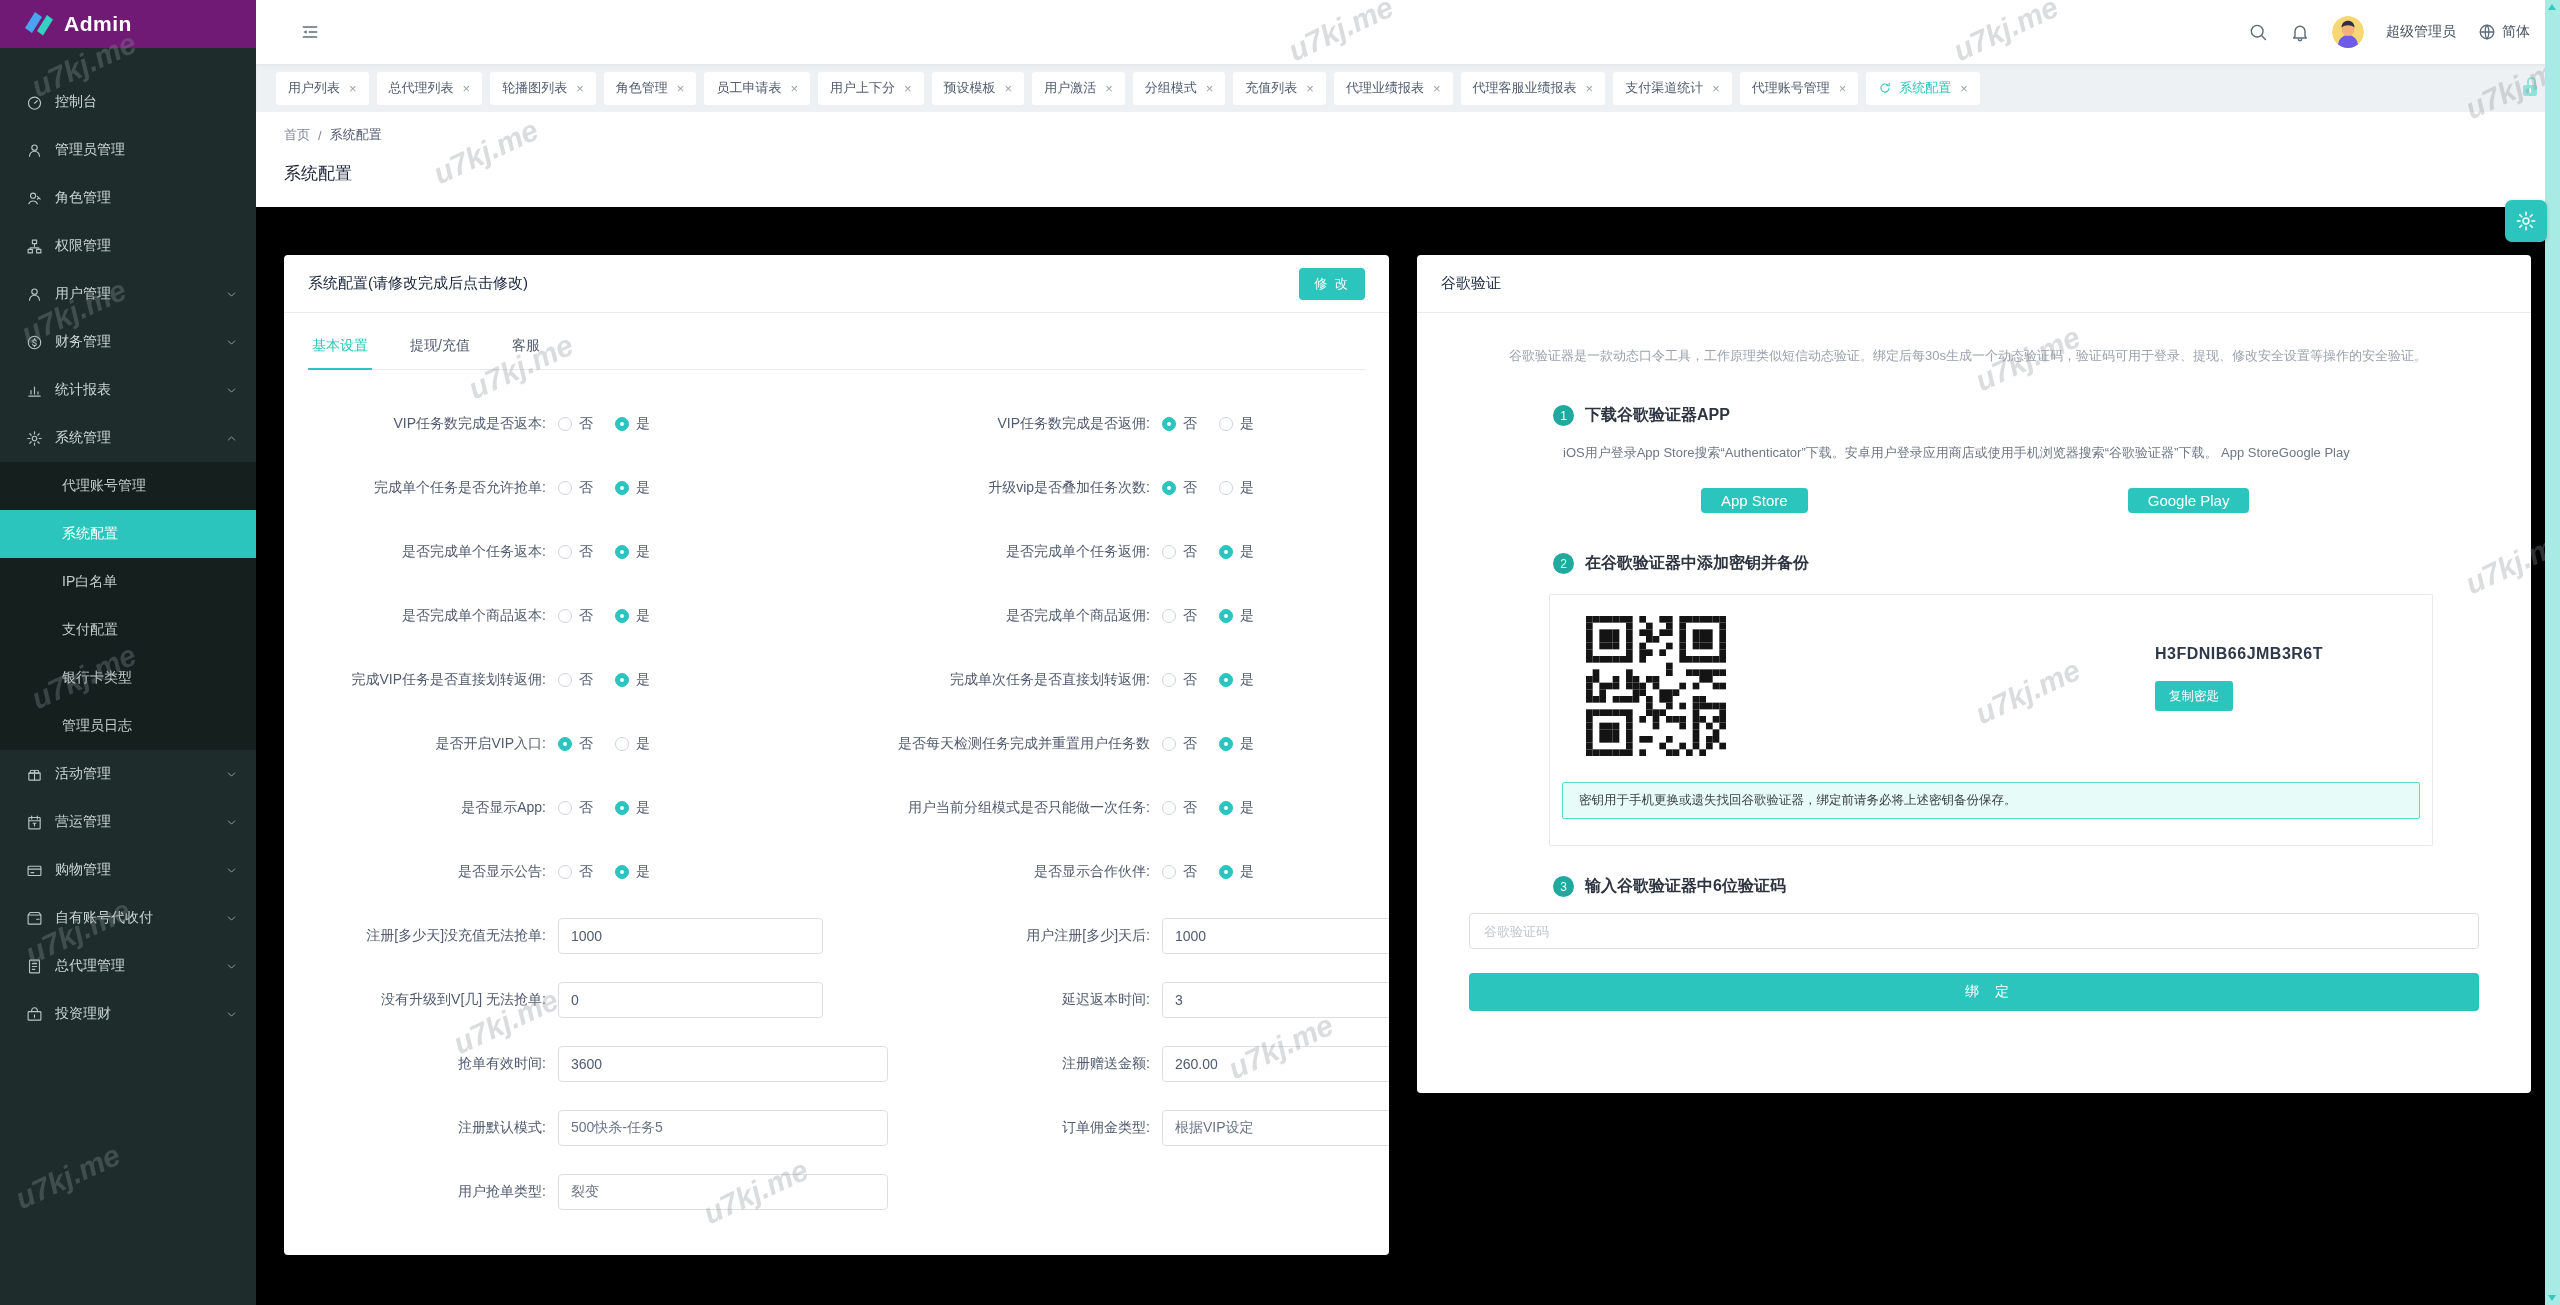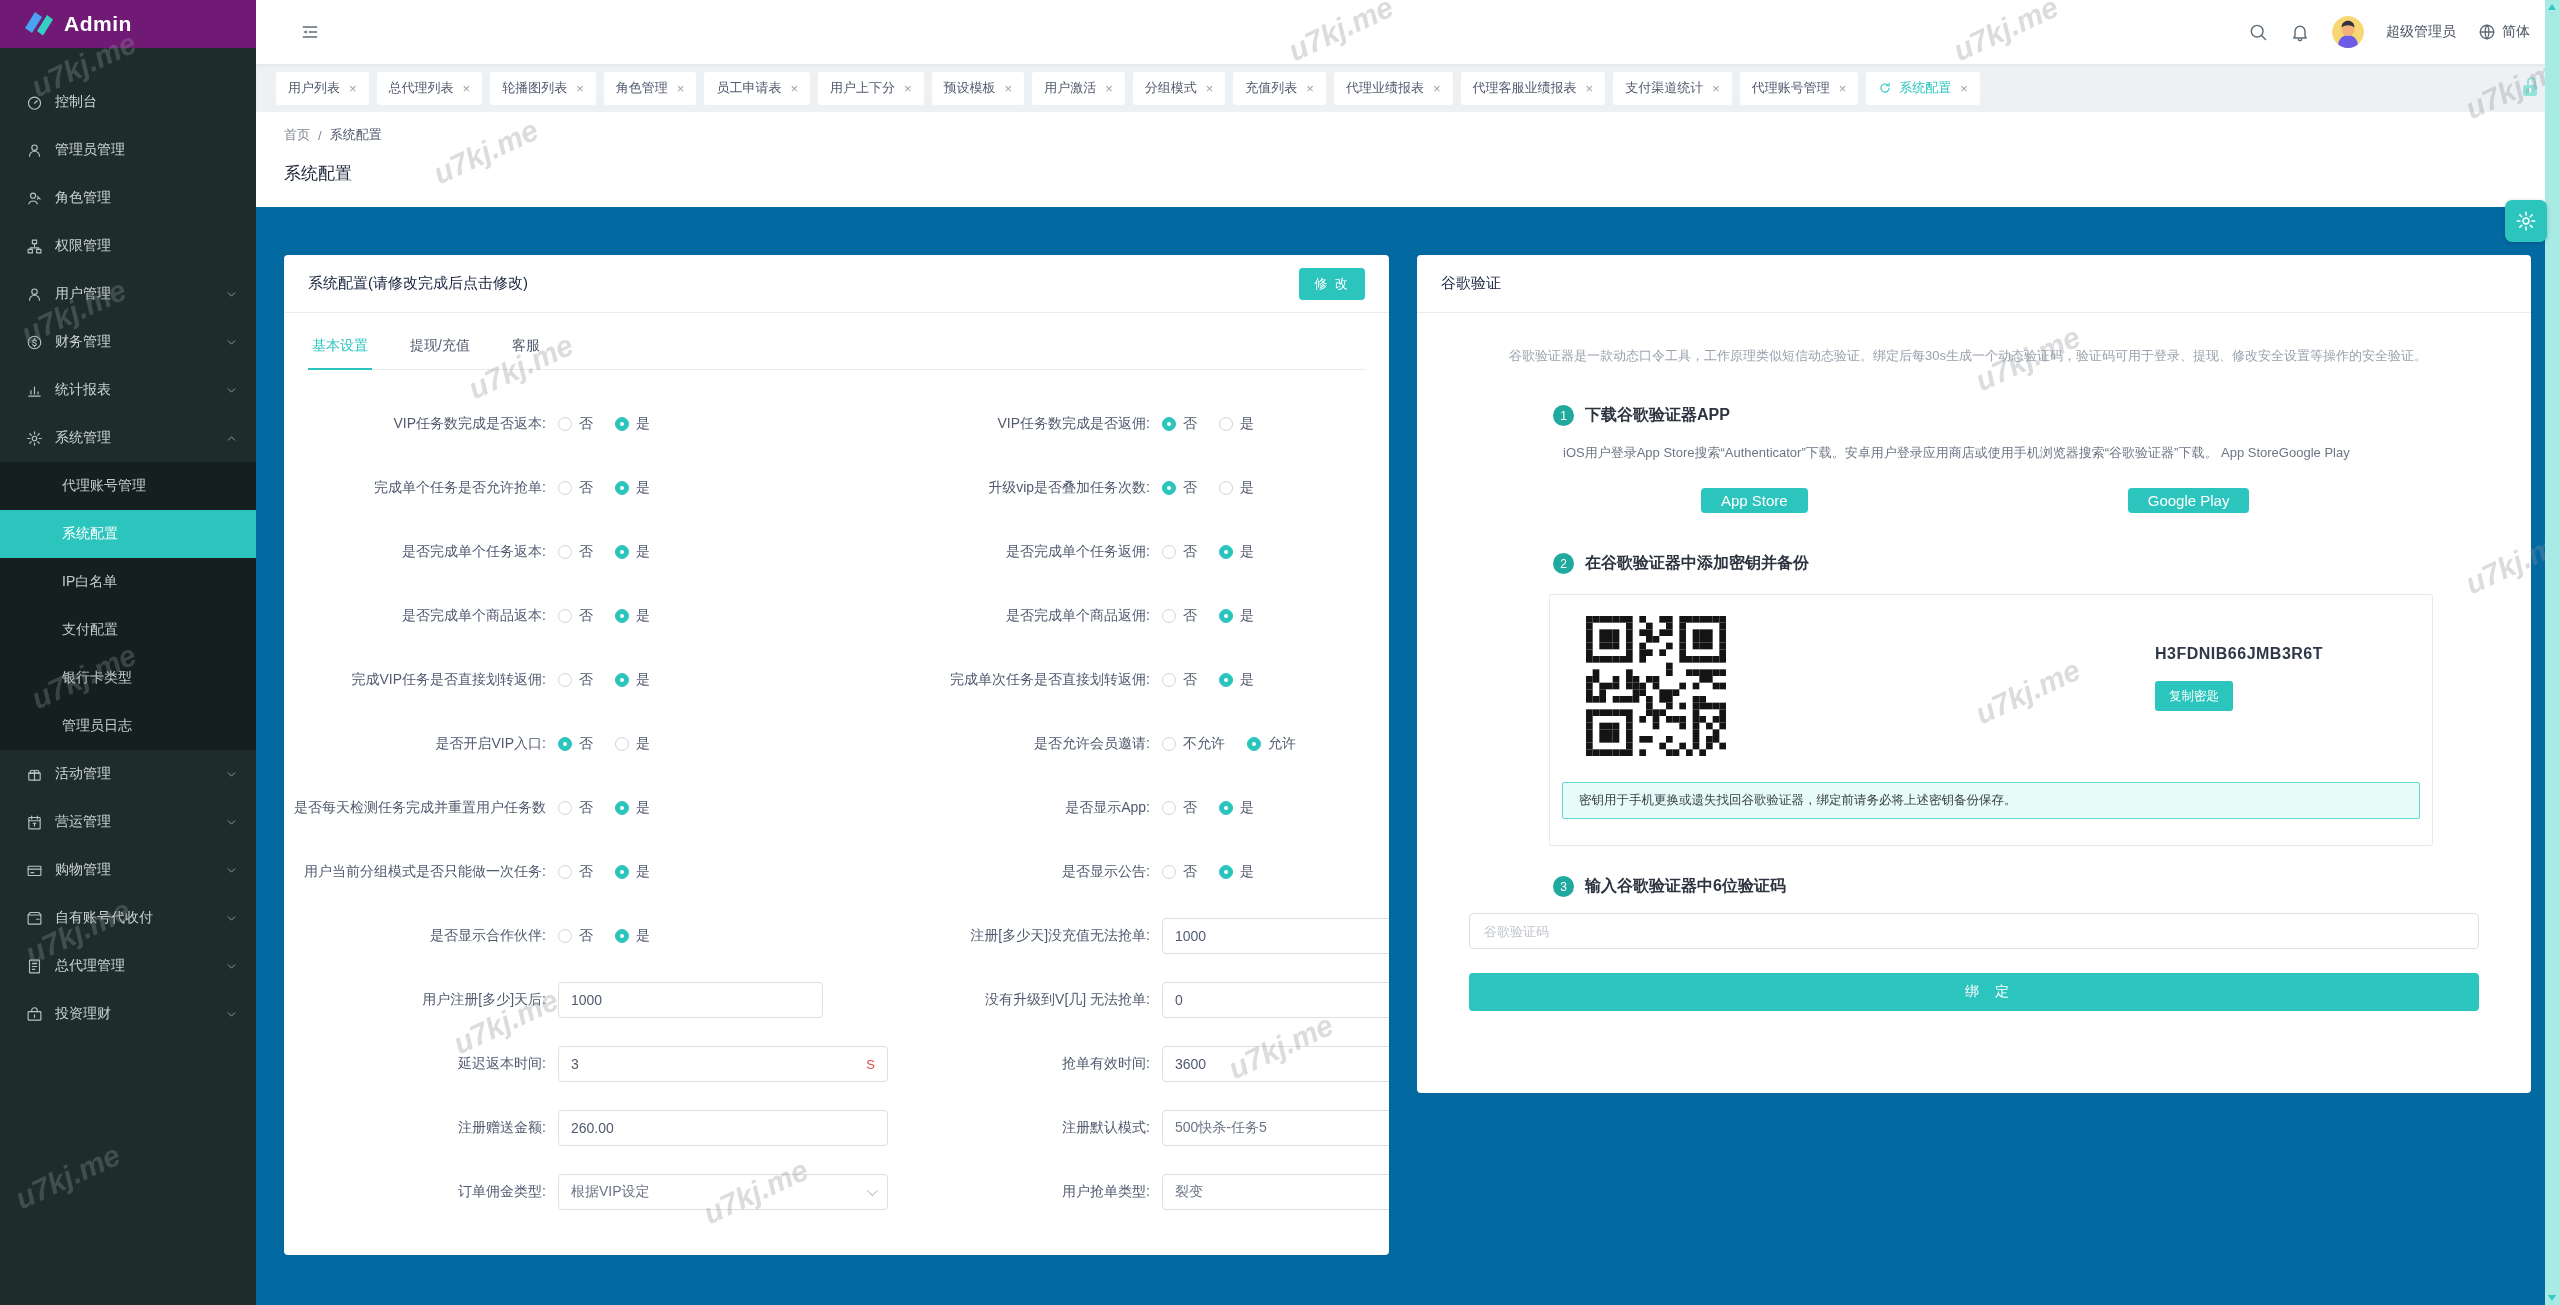--- a/index.html
+++ b/index.html
@@ -40,21 +40,21 @@
   .lockwrap { margin-left:auto; width:20px; height:22px; position:relative; cursor:pointer; }
   .lock-shackle { position:absolute; left:7px; top:0; width:9px; height:9px; border:2px solid #8fe3da; border-bottom:none; border-radius:5px 5px 0 0; }
   .lock-body { position:absolute; left:3px; top:8px; width:14px; height:11px; background:#8fe3da; border-radius:2px; }
   .lock-body:after { content:""; position:absolute; left:6px; top:3px; width:2px; height:5px; background:#fff; border-radius:1px; }
 
   .pagehead { background:#fff; padding:14px 30px 22px 28px; }
   .crumb { font-size:13px; color:#808695; display:flex; gap:8px; align-items:center; }
   .crumb .cur { color:#515a6e; }
   .ptitle { margin-top:18px; font-size:17px; color:#1c2438; font-weight:500; }
 
-  .content { flex:1; background:#0369a1; padding:48px 29px 0 28px; display:flex; gap:28px; align-items:flex-start; }
+  .content { flex:1; background:#000000; padding:48px 29px 0 28px; display:flex; gap:28px; align-items:flex-start; }
   .card { background:#fff; border-radius:4px; box-shadow:0 1px 2px rgba(0,0,0,.05); }
   .card-head { height:58px; display:flex; align-items:center; padding:0 24px; border-bottom:1px solid #e8eaec; }
   .card-title { font-size:15px; color:#17233d; }
 
   
   .config-card { width:1105px; height:1000px; overflow:hidden; }
   .btn { background:#2bc5bd; color:#fff; border:none; border-radius:4px; cursor:pointer; font-family:inherit; }
   .modify-btn { margin-left:auto; width:66px; height:32px; font-size:13px; letter-spacing:2px; }
   .ctabs { display:flex; gap:34px; margin:18px 24px 0 24px; border-bottom:1px solid #e8eaec; }
   .ctab { font-size:14px; color:#515a6e; padding:6px 4px 13px; cursor:pointer; }
@@ -561,33 +561,20 @@
             <div class="fitem">
               <span class="flabel">是否开启VIP入口:</span>
               <span class="rgroup">
                 <span class="ropt">
                   <span class="rdo on"></span>
                   <span class="roptlabel">否</span>
                 </span>
                 <span class="ropt">
                   <span class="rdo"></span>
                   <span class="roptlabel">是</span>
-                </span>
-              </span>
-            </div>
-            <div class="fitem">
-              <span class="flabel">是否允许会员邀请:</span>
-              <span class="rgroup">
-                <span class="ropt">
-                  <span class="rdo"></span>
-                  <span class="roptlabel">不允许</span>
-                </span>
-                <span class="ropt">
-                  <span class="rdo on"></span>
-                  <span class="roptlabel">允许</span>
                 </span>
               </span>
             </div>
             <div class="fitem">
               <span class="flabel">是否每天检测任务完成并重置用户任务数</span>
               <span class="rgroup">
                 <span class="ropt">
                   <span class="rdo"></span>
                   <span class="roptlabel">否</span>
                 </span>

